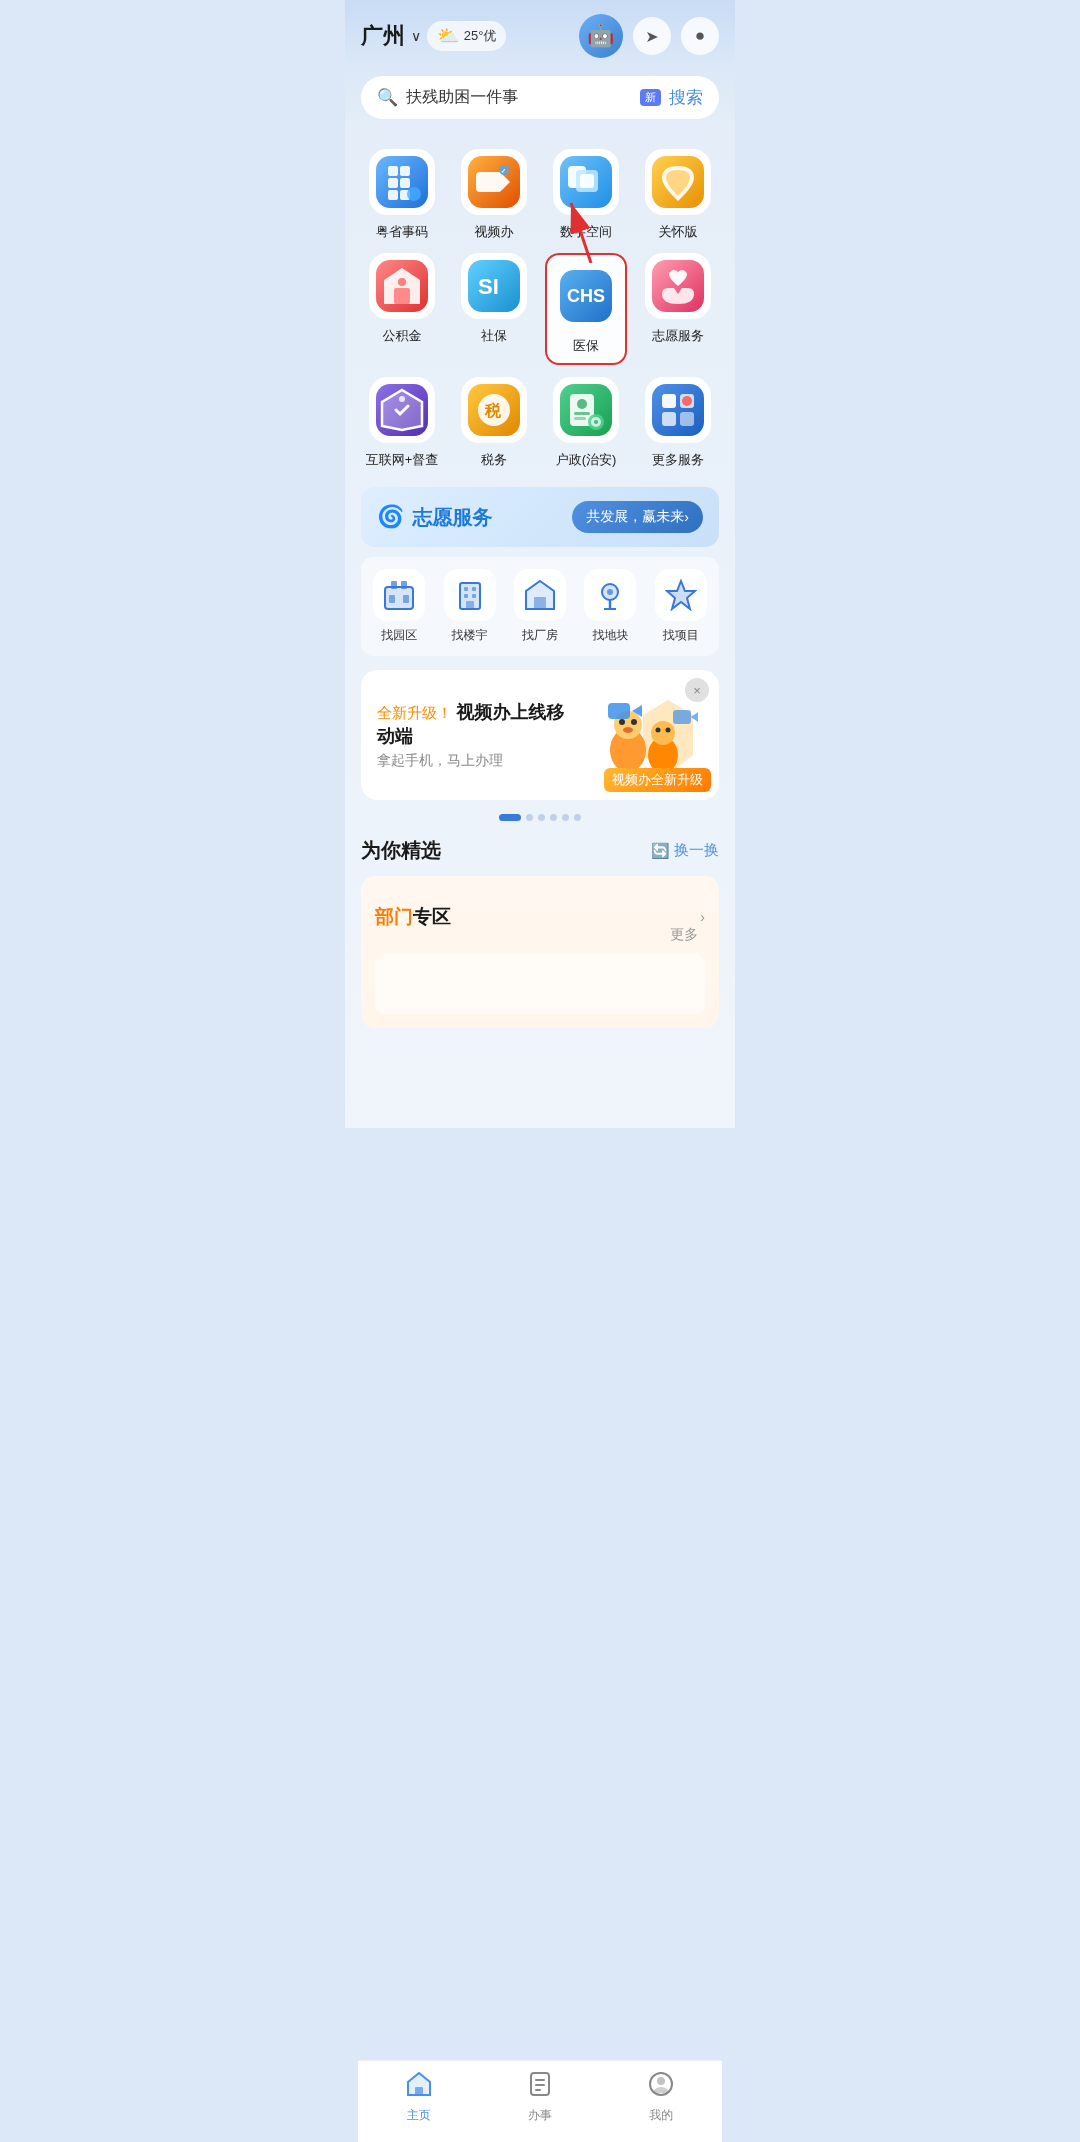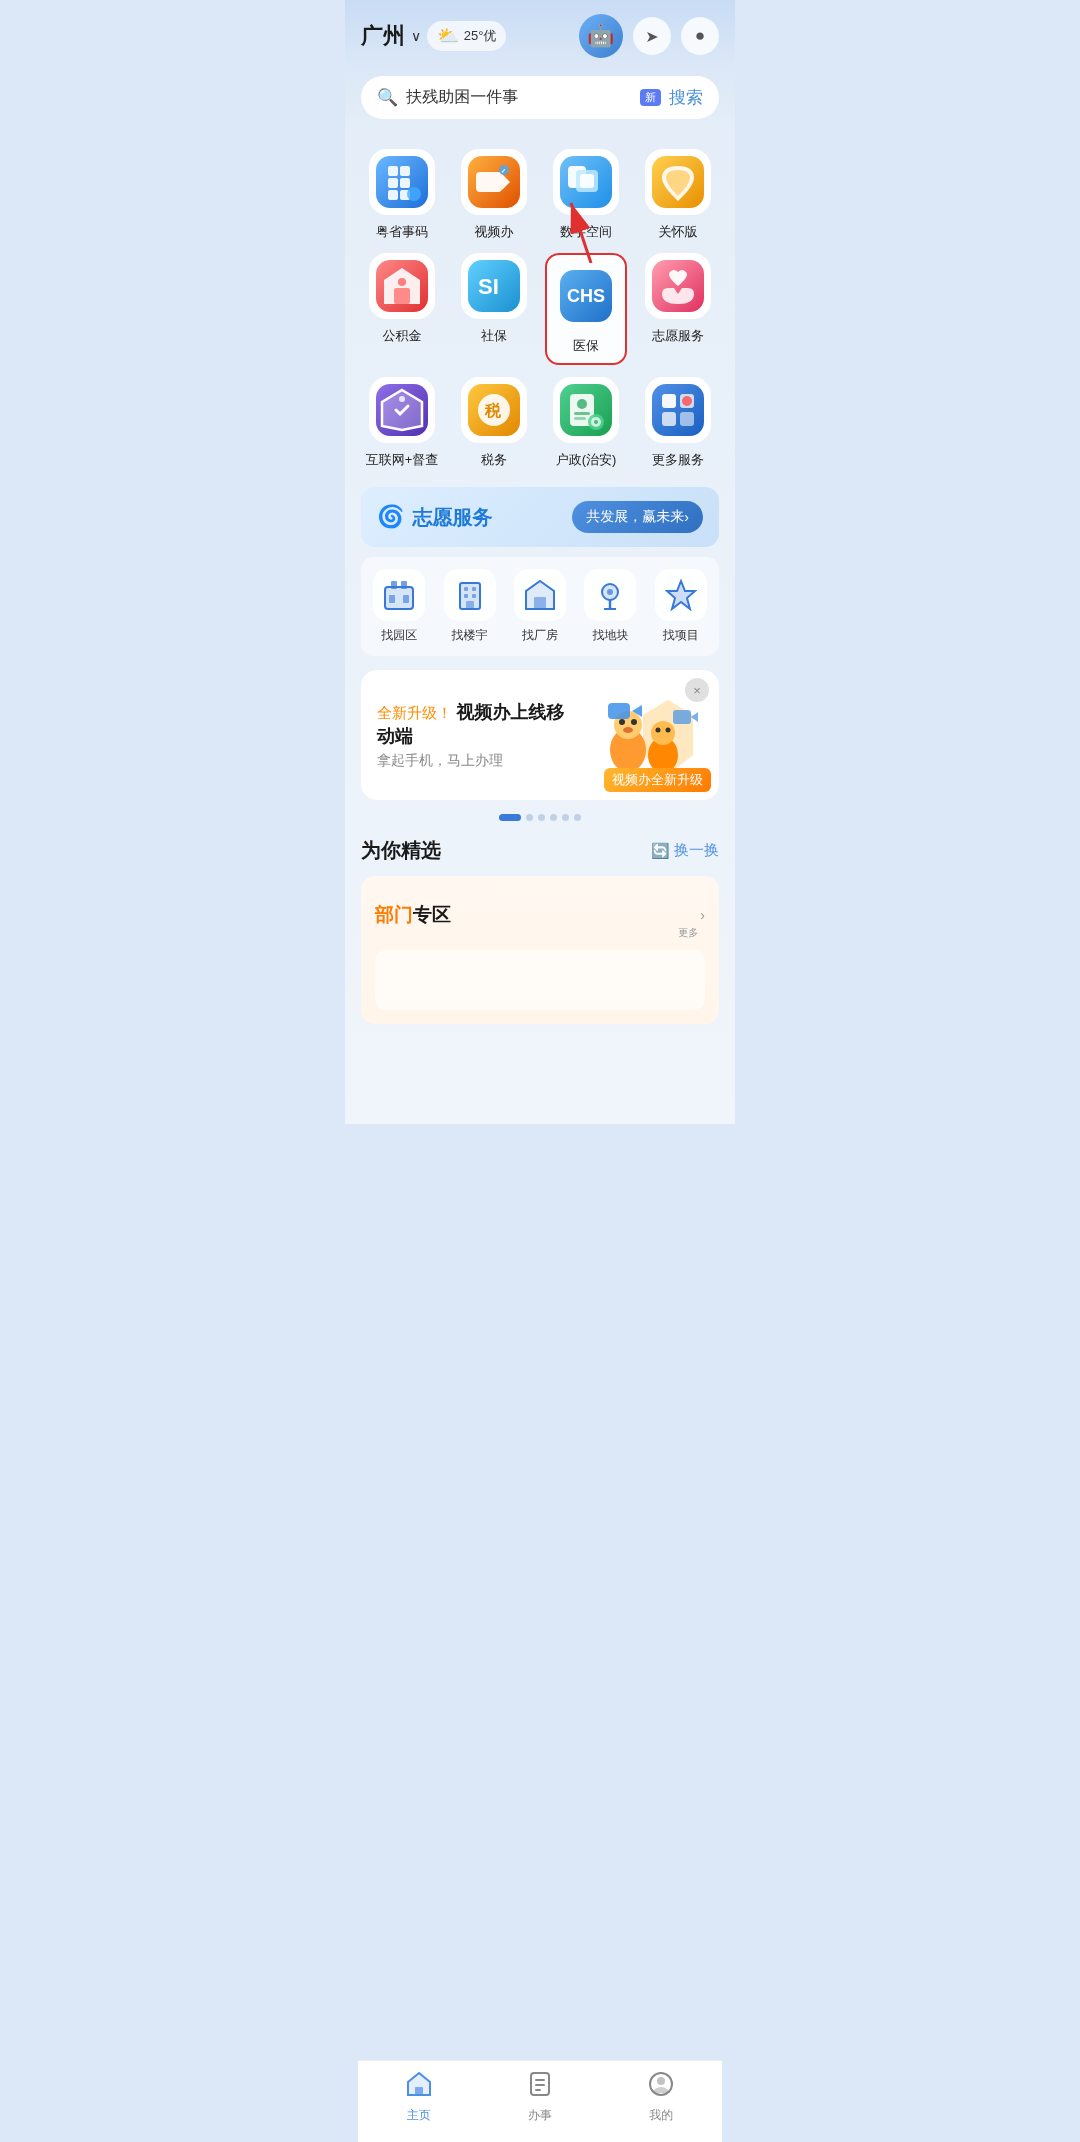--- a/index.html
+++ b/index.html
@@ -785,21 +785,21 @@
       <span>换一换</span>
     </div>
   </div>
 
   <div class="dept-section">
     <div class="dept-header">
       <span class="dept-title">
         <span class="orange">部门</span><span class="dark">专区</span>
       </span>
       <div style="display:flex;align-items:center;gap:2px;">
-        <span style="color:#999;font-size:10px;margin-top:36px;">更多</span>
+        <span style="color:#999;font-size:14px;margin-top:36px;">更多</span>
         <span style="color:#999;font-size:14px;">›</span>
       </div>
     </div>
 
     <div style="height:60px;background:rgba(255,255,255,0.5);border-radius:10px;"></div>
   </div>
 
   <div class="bottom-spacer"></div>
 </div>
 

